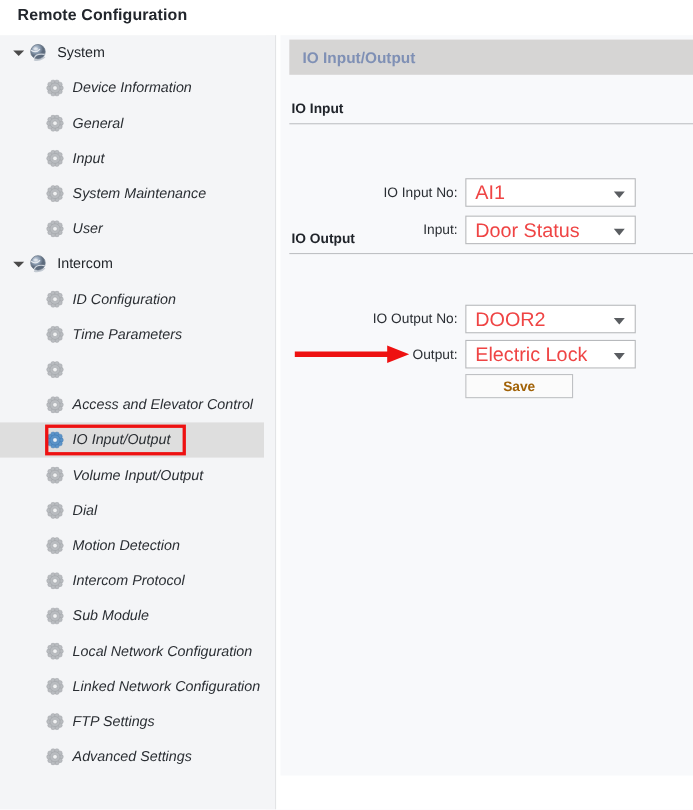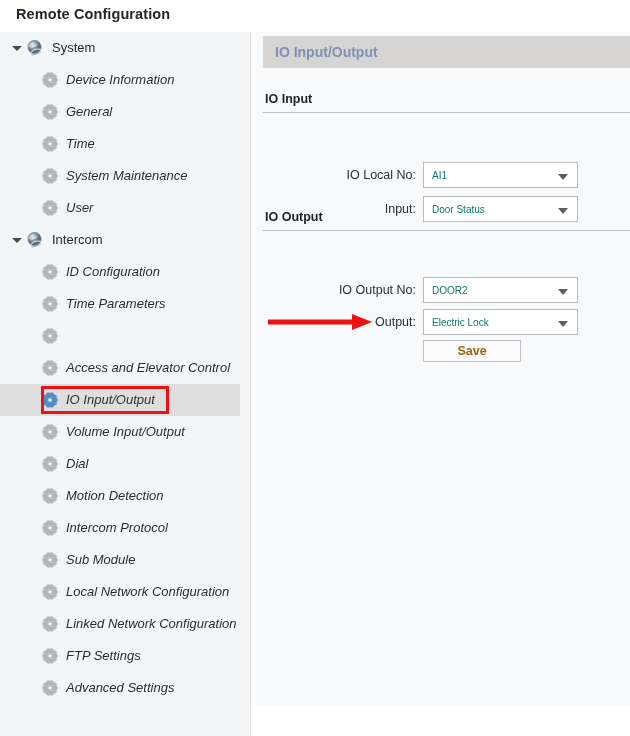--- a/index.html
+++ b/index.html
@@ -193,22 +193,22 @@
     width: 155px;
     height: 26px;
     background: #ffffff;
     border: 1px solid #b7b9bc;
     box-sizing: border-box;
     display: flex;
     align-items: center;
     cursor: default;
   }
   .select .sel-value {
-    font-size: 10px;
-    color: #0f766e;
+    font-size: 18px;
+    color: #ef4444;
     padding-left: 8px;
     white-space: nowrap;
     overflow: hidden;
     text-align: right;
   }
   .caret-icon {
     position: absolute;
     right: 9px; top: 11px;
     width: 0; height: 0;
     border-left: 5px solid transparent;
@@ -306,21 +306,21 @@
             <circle cx="6.27" cy="13.33" r="2.05" fill="#b9bcc0" stroke="#9ea1a6" stroke-width="0.4"></circle>
             <circle cx="3.47" cy="11.29" r="2.05" fill="#b9bcc0" stroke="#9ea1a6" stroke-width="0.4"></circle>
             <circle cx="2.40" cy="8.00" r="2.05" fill="#b9bcc0" stroke="#9ea1a6" stroke-width="0.4"></circle>
             <circle cx="3.47" cy="4.71" r="2.05" fill="#b9bcc0" stroke="#9ea1a6" stroke-width="0.4"></circle>
             <circle cx="6.27" cy="2.67" r="2.05" fill="#b9bcc0" stroke="#9ea1a6" stroke-width="0.4"></circle>
             <circle cx="9.73" cy="2.67" r="2.05" fill="#b9bcc0" stroke="#9ea1a6" stroke-width="0.4"></circle>
             <circle cx="12.53" cy="4.71" r="2.05" fill="#b9bcc0" stroke="#9ea1a6" stroke-width="0.4"></circle>
             <circle cx="8" cy="8" r="4.6" fill="#b9bcc0" stroke="#9ea1a6" stroke-width="0.5"></circle>
             <circle cx="8" cy="8" r="2.1" fill="#f0f1f2" stroke="#9ea1a6" stroke-width="0.5"></circle>
           </svg></span>
-        <span class="tree-label">Time</span>
+        <span class="tree-label">Input</span>
       </div>
       <div class="tree-item child">
         <span class="gear-icon"><svg width="16" height="16" viewBox="0 0 16 16">
             <circle cx="13.60" cy="8.00" r="2.05" fill="#b9bcc0" stroke="#9ea1a6" stroke-width="0.4"></circle>
             <circle cx="12.53" cy="11.29" r="2.05" fill="#b9bcc0" stroke="#9ea1a6" stroke-width="0.4"></circle>
             <circle cx="9.73" cy="13.33" r="2.05" fill="#b9bcc0" stroke="#9ea1a6" stroke-width="0.4"></circle>
             <circle cx="6.27" cy="13.33" r="2.05" fill="#b9bcc0" stroke="#9ea1a6" stroke-width="0.4"></circle>
             <circle cx="3.47" cy="11.29" r="2.05" fill="#b9bcc0" stroke="#9ea1a6" stroke-width="0.4"></circle>
             <circle cx="2.40" cy="8.00" r="2.05" fill="#b9bcc0" stroke="#9ea1a6" stroke-width="0.4"></circle>
             <circle cx="3.47" cy="4.71" r="2.05" fill="#b9bcc0" stroke="#9ea1a6" stroke-width="0.4"></circle>
@@ -619,21 +619,21 @@
   <div class="panel-header">
     <div class="panel-title">IO Input/Output</div>
   </div>
 
   <div class="section" style="top:60px;">
     <div class="section-title">IO Input</div>
     <div class="section-rule"></div>
   </div>
 
   <div class="field-row" style="left:8px; top:130px;">
-    <div class="field-label">IO Local No:</div>
+    <div class="field-label">IO Input No:</div>
     <div class="select">
       <span class="sel-value">AI1</span>
       <span class="caret-icon"></span>
     </div>
   </div>
 
   <div class="field-row" style="left:8px; top:164px;">
     <div class="field-label">Input:</div>
     <div class="select">
       <span class="sel-value">Door Status</span>

